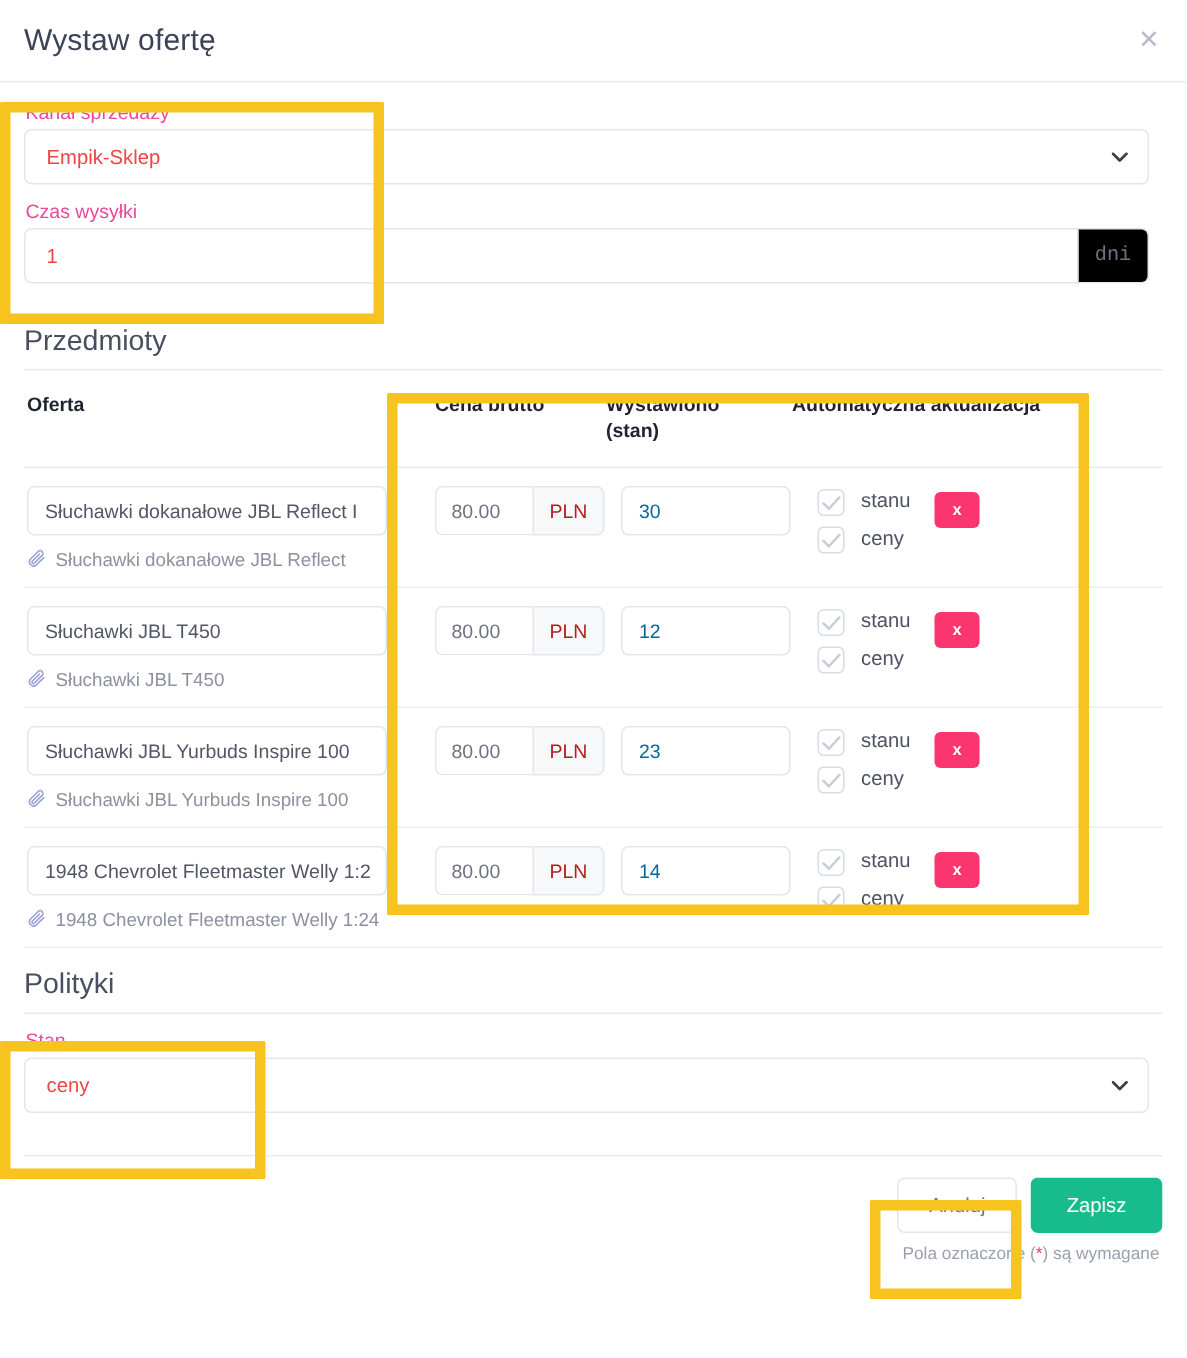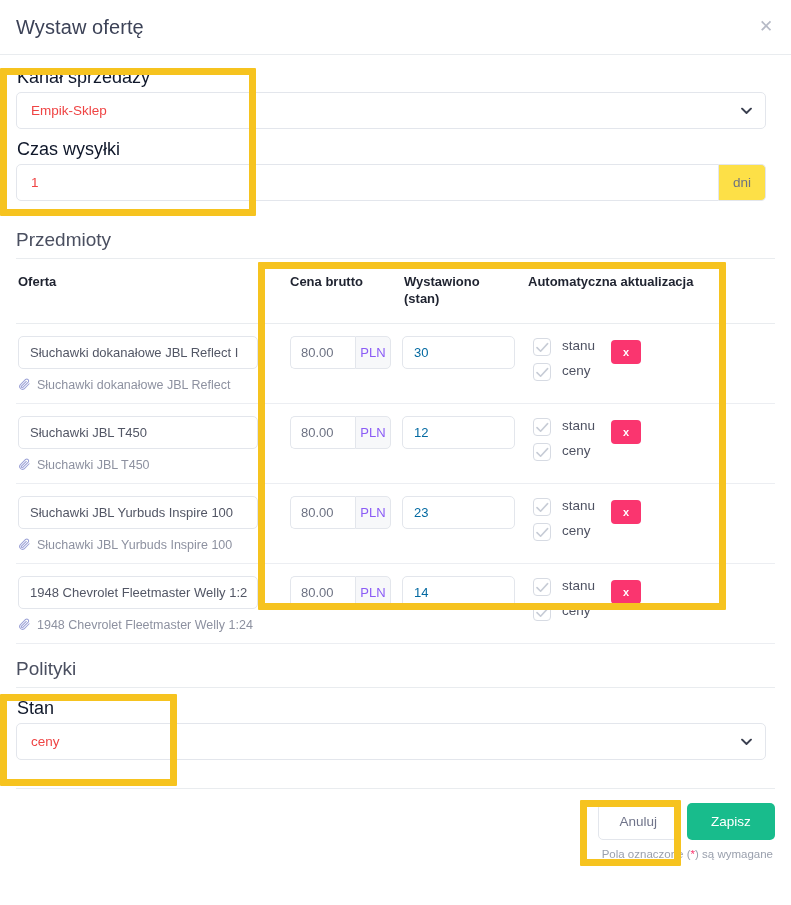--- a/index.html
+++ b/index.html
@@ -26,21 +26,21 @@
   .close-icon {
     position: absolute; right: 16px; top: 18px;
     width: 18px; height: 18px;
     color: #b6bac6; font-size: 17px; line-height: 18px; text-align: center;
     cursor: pointer; font-weight: 300;
   }
 
   
   .form-region { padding: 12px 16px 4px 16px; }
   .field-label {
-    font-size: 18px; color: #0f172a; margin: 0 0 4px 1px; display:block;
+    font-size: 13px; color: #ec4899; margin: 0 0 4px 1px; display:block;
   }
   .field-row { margin-bottom: 10px; }
 
   .control {
     width: 750px; height: 37px;
     border: 1px solid #e3e6ec; border-radius: 5px;
     background: #fff;
     display: flex; align-items: center;
     padding: 0 14px;
     font-size: 13.5px; color: #ef4444;
@@ -52,23 +52,23 @@
     width: 11px; height: 7px; color:#3b4050;
   }
   .chev svg { display:block; }
 
   .input-group { display: flex; width: 750px; }
   .input-group .control { width: 703px; border-top-right-radius:0; border-bottom-right-radius:0; }
   .addon {
     width: 47px; height: 37px;
     border: 1px solid #e3e6ec; border-left: none;
     border-top-right-radius: 5px; border-bottom-right-radius: 5px;
-    background: #fde047;
+    background: #000000;
     display: flex; align-items: center; justify-content: center;
-    font-size: 13.5px; color: #6d7283;
+    font-size: 13.5px; color: #6d7283; font-family: Liberation Mono, monospace;
   }
 
   
   .section-title {
     font-size: 19px; font-weight: 400; color: #4a4f60;
     padding: 14px 16px 7px 16px;
   }
   .hr { height:1px; background:#e9ecef; margin: 0 16px; }
 
   
@@ -114,26 +114,26 @@
 
   .price-group { display: flex; margin-left: 16px; }
   .price-input {
     width: 65px; height: 33px;
     border: 1px solid #e3e6ec; border-right: none;
     border-top-left-radius: 5px; border-bottom-left-radius: 5px;
     display: flex; align-items: center; padding: 0 10px;
     font-size: 13px; color: #6d7283; background:#fff;
   }
   .price-addon {
-    width: 36px; height: 33px;
+    width: 48px; height: 33px;
     border: 1px solid #e3e6ec;
     border-top-right-radius: 5px; border-bottom-right-radius: 5px;
     background: #f7f8fa;
     display: flex; align-items: center; justify-content: center;
-    font-size: 13px; color: #8b5cf6;
+    font-size: 13px; color: #b91c1c;
   }
   .qty-input {
     width: 113px; height: 33px;
     border: 1px solid #e3e6ec; border-radius: 5px;
     display: flex; align-items: center; padding: 0 11px;
     font-size: 13px; color: #0369a1; background:#fff;
     margin-left: 11px;
   }
 
   .auto-cell { margin-left: 18px; padding-top: 2px; }

